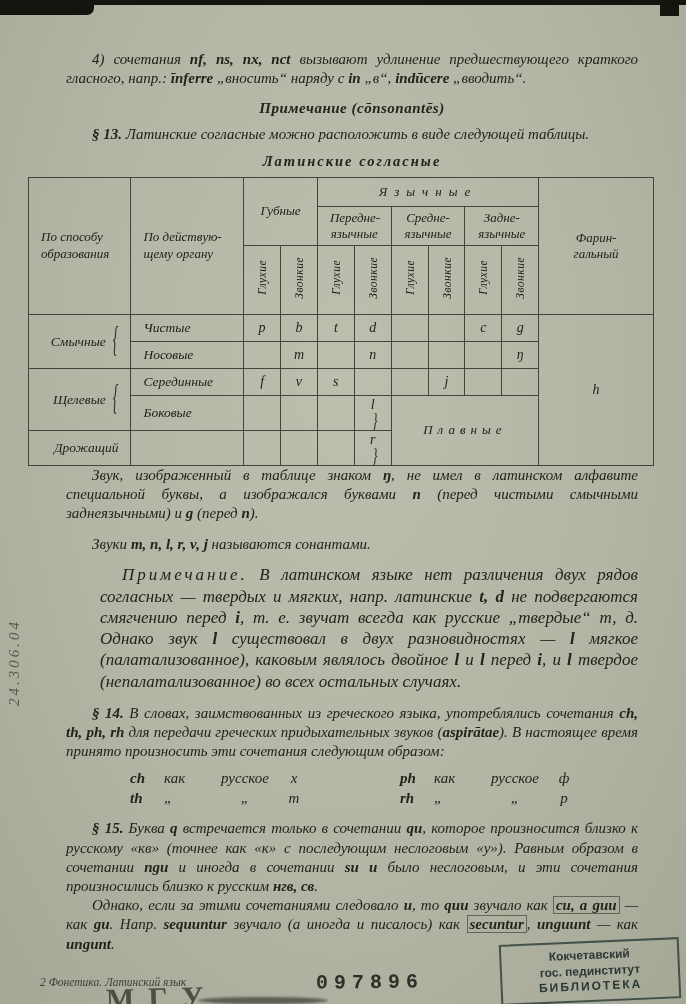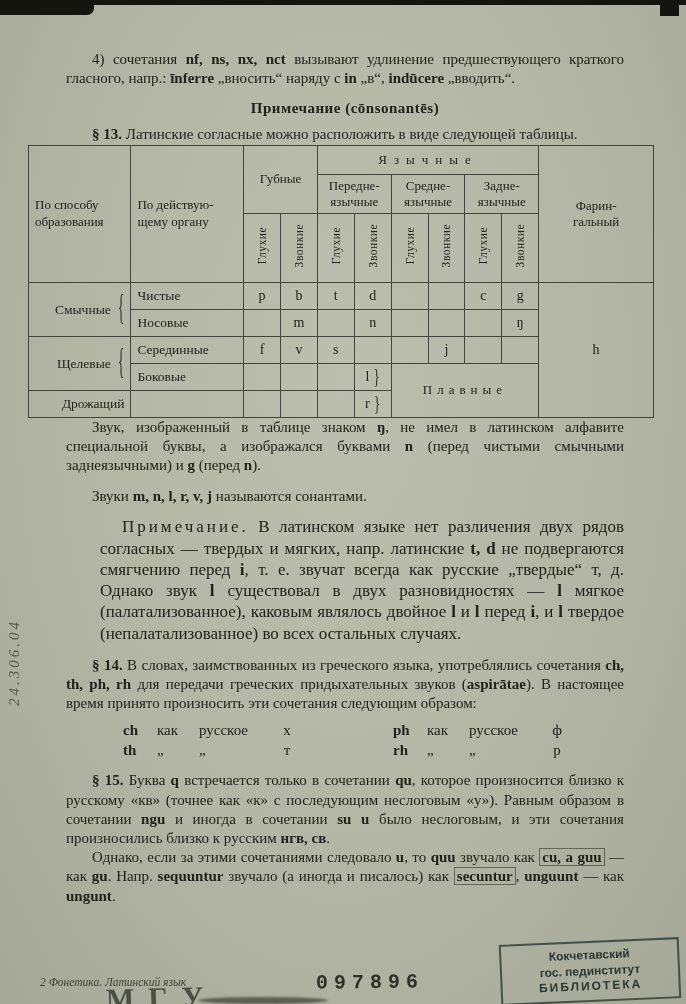--- a/index.html
+++ b/index.html
@@ -18,21 +18,21 @@
   .art-top-left{position:absolute;top:0;left:0;width:94px;height:15px;background:#15150f;border-radius:0 0 7px 0;}
   .art-top-right{position:absolute;top:5px;right:7px;width:19px;height:11px;background:#15150f;}
   .art-bottom-smudge{position:absolute;left:198px;bottom:0;width:130px;height:7px;background:rgba(28,28,22,.55);border-radius:50%;filter:blur(1px);}
 
   .margin-note{
     position:absolute;left:6px;top:706px;transform:rotate(-90deg);transform-origin:0 0;
     font-style:italic;font-size:15px;letter-spacing:3px;color:rgba(72,75,62,.85);
     white-space:nowrap;
   }
 
-  .content{position:absolute;left:66px;right:62px;top:50px;}
+  .content{position:absolute;left:66px;right:48px;top:50px;font-style:italic;}
   .para{
     margin:0;font-size:15px;line-height:1.28;text-align:justify;text-indent:26px;
   }
   .mt{margin-top:12px;}
   .seg-b{font-weight:700;}
   .seg-sp{letter-spacing:3px;}
   .seg-box{border:1px solid rgba(60,60,48,.65);padding:0 2px;}
 
   .heading{
     margin:12px 0 8px;font-size:15px;font-weight:700;text-align:center;letter-spacing:.5px;
@@ -40,21 +40,21 @@
   .table-title{
     margin:8px 0 7px;font-size:14.5px;font-weight:700;text-align:center;letter-spacing:2px;
   }
 
   .table-wrap{margin-left:-38px;width:628px;}
   table.lat{
     border-collapse:collapse;table-layout:fixed;width:626px;
     font-family:"Liberation Serif",serif;
   }
   table.lat th, table.lat td{
-    border:1px solid #45443a;padding:1px 6px;font-weight:400;
+    border:1px solid #45443a;padding:1px 12px;font-weight:400;
   }
   table.lat{border:1.5px solid #3c3b31;}
   th.hw{font-size:13px;text-align:left;padding-left:8px;white-space:pre-line;vertical-align:middle;line-height:1.25;}
   th.hg{font-size:13px;text-align:center;white-space:pre-line;vertical-align:middle;line-height:1.2;}
   th.hsp{letter-spacing:7px;}
   th.rot{height:66px;vertical-align:middle;text-align:center;}
   th.rot span{
     display:inline-block;writing-mode:vertical-rl;transform:rotate(180deg);
     font-size:11.5px;letter-spacing:.5px;
   }
@@ -74,21 +74,21 @@
 
   .note{
     margin:10px 0 0 34px;font-size:17px;line-height:1.25;text-align:justify;text-indent:22px;
   }
 
   .pron{display:flex;justify-content:center;gap:96px;margin:9px 0 2px;}
   .pron-col{display:flex;flex-direction:column;gap:3px;}
   .pron-row{display:flex;font-size:15px;}
   .pron-row .pc0{width:34px;font-weight:700;}
   .pron-row .pc1{width:42px;}
-  .pron-row .pc2{width:78px;text-align:left;}
+  .pron-row .pc2{width:78px;text-align:center;}
   .pron-row .pc3{width:20px;text-align:center;}
 
   .footer-sig{
     position:absolute;left:40px;bottom:16px;font-size:11.5px;color:rgba(52,50,42,.9);font-style:italic;
   }
   .stamp-number{
     position:absolute;left:316px;bottom:10px;
     font-family:"Liberation Mono","DejaVu Sans Mono",monospace;
     font-size:20px;font-weight:700;letter-spacing:6px;color:#30302a;transform:rotate(-.6deg);
   }
@@ -116,20 +116,21 @@
   <div class="margin-note">24.306.04</div>
 
   <div class="content">
 
     <p class="para"><span>4) сочетания </span><span class="seg-b">nf, ns, nx, nct</span><span> вызывают удлинение предшествующего краткого гласного, напр.: </span><span class="seg-b">īnferre</span><span> „вносить“ наряду с </span><span class="seg-b">in</span><span> „в“, </span><span class="seg-b">indūcere</span><span> „вводить“.</span></p>
 
     <h3 class="heading">Примечание (cōnsonantēs)</h3>
 
     <p class="para"><span class="seg-b">§ 13.</span><span> Латинские согласные можно расположить в виде следующей таблицы.</span></p>
 
+    <div class="table-title">Латинские согласные</div>
 
     <div class="table-wrap">
       <table class="lat">
         <colgroup>
           <col style="width:100px">
             <col style="width:110px">
           <col style="width:36px">
             <col style="width:36px">
             <col style="width:36px">
             <col style="width:36px">

